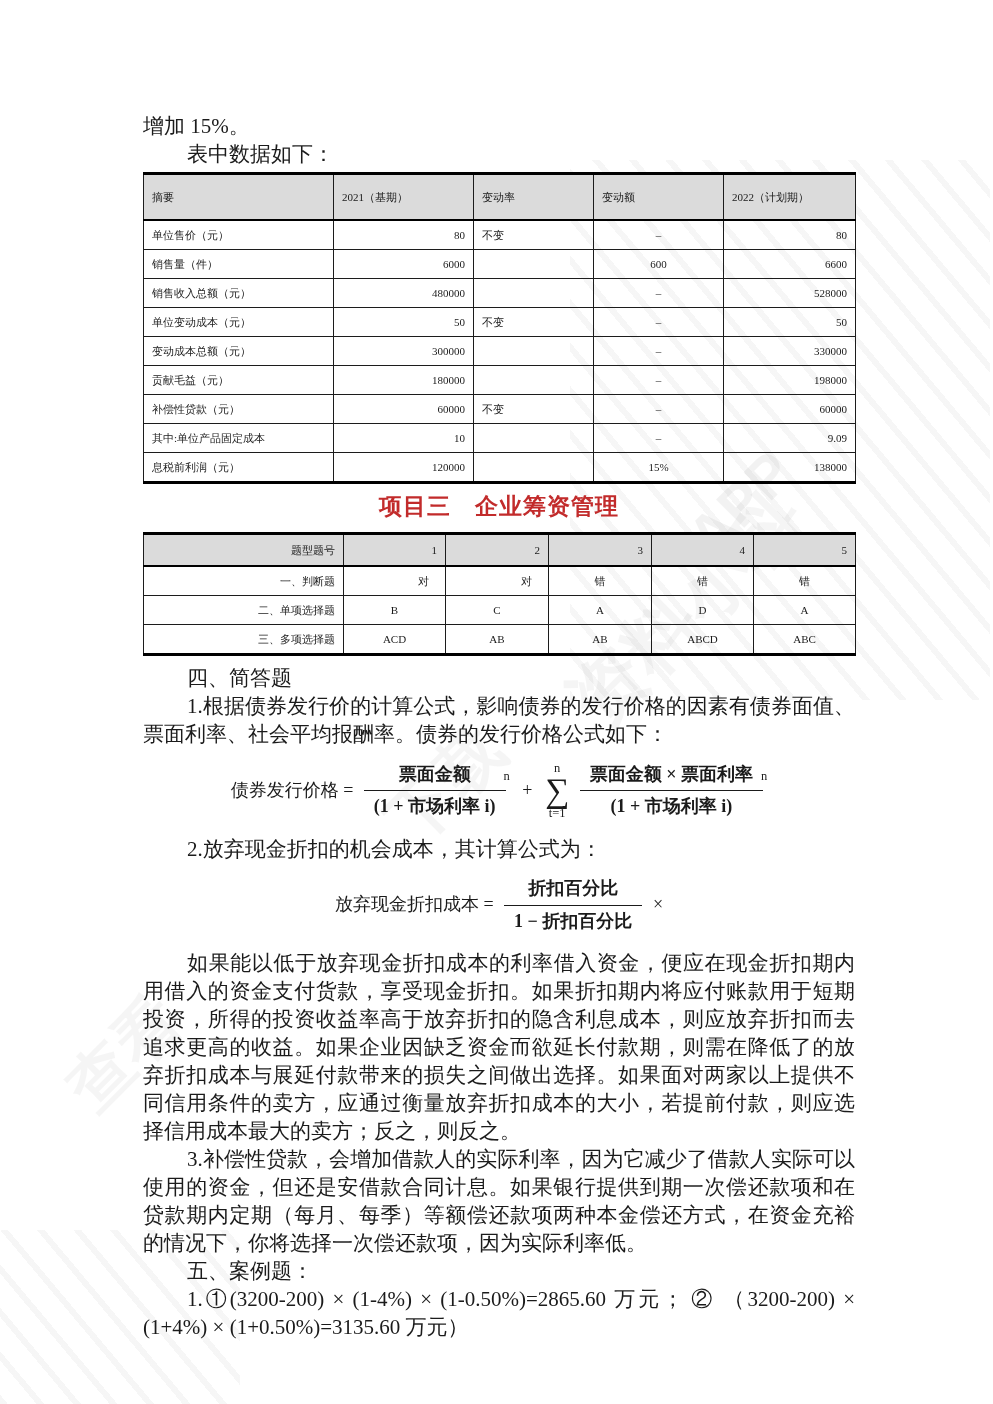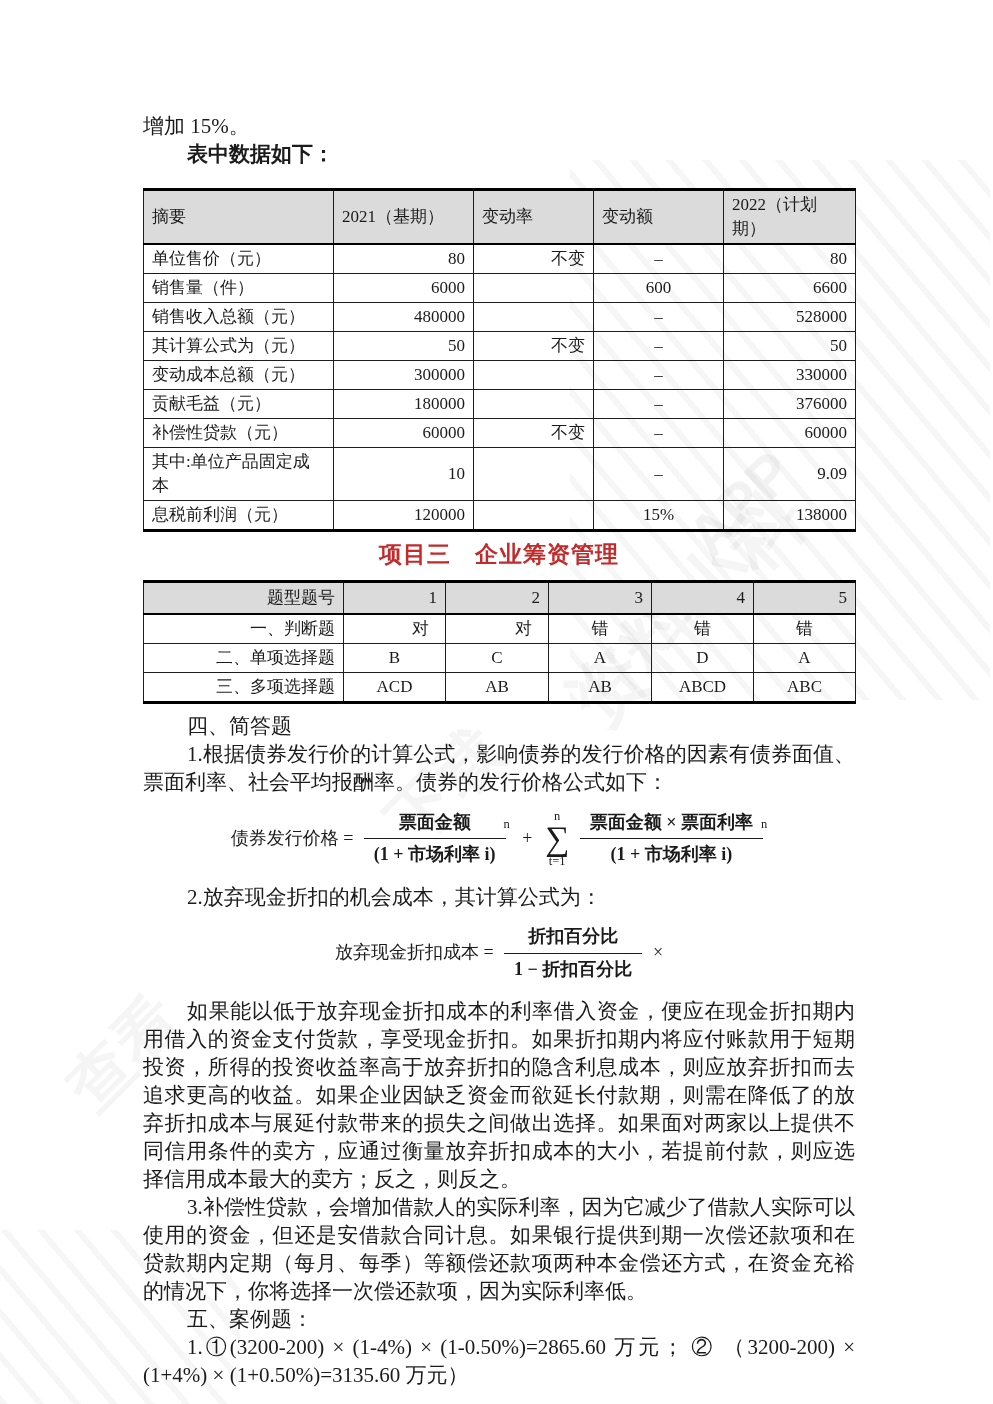--- a/index.html
+++ b/index.html
@@ -9,41 +9,41 @@
     background:#ffffff;
     overflow:hidden;
     font-family:"Liberation Serif","DejaVu Serif",serif;
     color:#1b1b1b;
   }
   .content{
     position:absolute;left:143px;top:112px;width:712px;z-index:2;
   }
   p{margin:0;font-size:21px;line-height:28px;text-align:justify;}
   .indent{text-indent:2.1em;}
-  .mb6{margin-bottom:20px;font-weight:bold;}
-  
-  table{border-collapse:collapse;width:712px;table-layout:fixed;font-size:17px;}
+  .mb6{margin-bottom:4px;}
+  
+  table{border-collapse:collapse;width:712px;table-layout:fixed;font-size:11px;}
   .data-table{border-top:3px solid #000;border-bottom:3px solid #000;margin-top:4px;margin-bottom:8px;}
   .data-table th,.data-table td{
     border:1.5px solid #1c1c1c;
     padding:2px 8px;
     vertical-align:middle;
     font-weight:normal;
     line-height:24px;
     overflow:hidden;
   }
   .data-table thead th{
     background:#dbdbdb;
     border-bottom:2.5px solid #000;
     text-align:left;
   }
   .t1 thead th{height:40px;}
   .t1 tbody tr{height:27px;margin-top:20px;}
   .t1 .c-base,.t1 .c-plan{text-align:right;}
-  .t1 .c-rate{text-align:right;}
+  .t1 .c-rate{text-align:left;}
   .t1 .c-amount{text-align:center;}
   .t2 thead th{height:26px;text-align:right;}
   .t2 tbody tr{height:26px;}
   .t2 .c-label{text-align:right;padding-left:6px;}
   .t2 .c-ans{text-align:center;}
   .t2 .c-ans.right{text-align:right;padding-right:16px;}
   
   .project-title{
     text-align:center;
     font-size:23px;
@@ -130,39 +130,39 @@
           <td class="c-plan">6600</td>
         </tr>
         <tr>
           <td class="c-label">销售收入总额（元）</td>
           <td class="c-base">480000</td>
           <td class="c-rate"></td>
           <td class="c-amount">–</td>
           <td class="c-plan">528000</td>
         </tr>
         <tr>
-          <td class="c-label">其计算公式为（元）</td>
+          <td class="c-label">单位变动成本（元）</td>
           <td class="c-base">50</td>
           <td class="c-rate">不变</td>
           <td class="c-amount">–</td>
           <td class="c-plan">50</td>
         </tr>
         <tr>
           <td class="c-label">变动成本总额（元）</td>
           <td class="c-base">300000</td>
           <td class="c-rate"></td>
           <td class="c-amount">–</td>
           <td class="c-plan">330000</td>
         </tr>
         <tr>
           <td class="c-label">贡献毛益（元）</td>
           <td class="c-base">180000</td>
           <td class="c-rate"></td>
           <td class="c-amount">–</td>
-          <td class="c-plan">376000</td>
+          <td class="c-plan">198000</td>
         </tr>
         <tr>
           <td class="c-label">补偿性贷款（元）</td>
           <td class="c-base">60000</td>
           <td class="c-rate">不变</td>
           <td class="c-amount">–</td>
           <td class="c-plan">60000</td>
         </tr>
         <tr>
           <td class="c-label">其中:单位产品固定成本</td>

